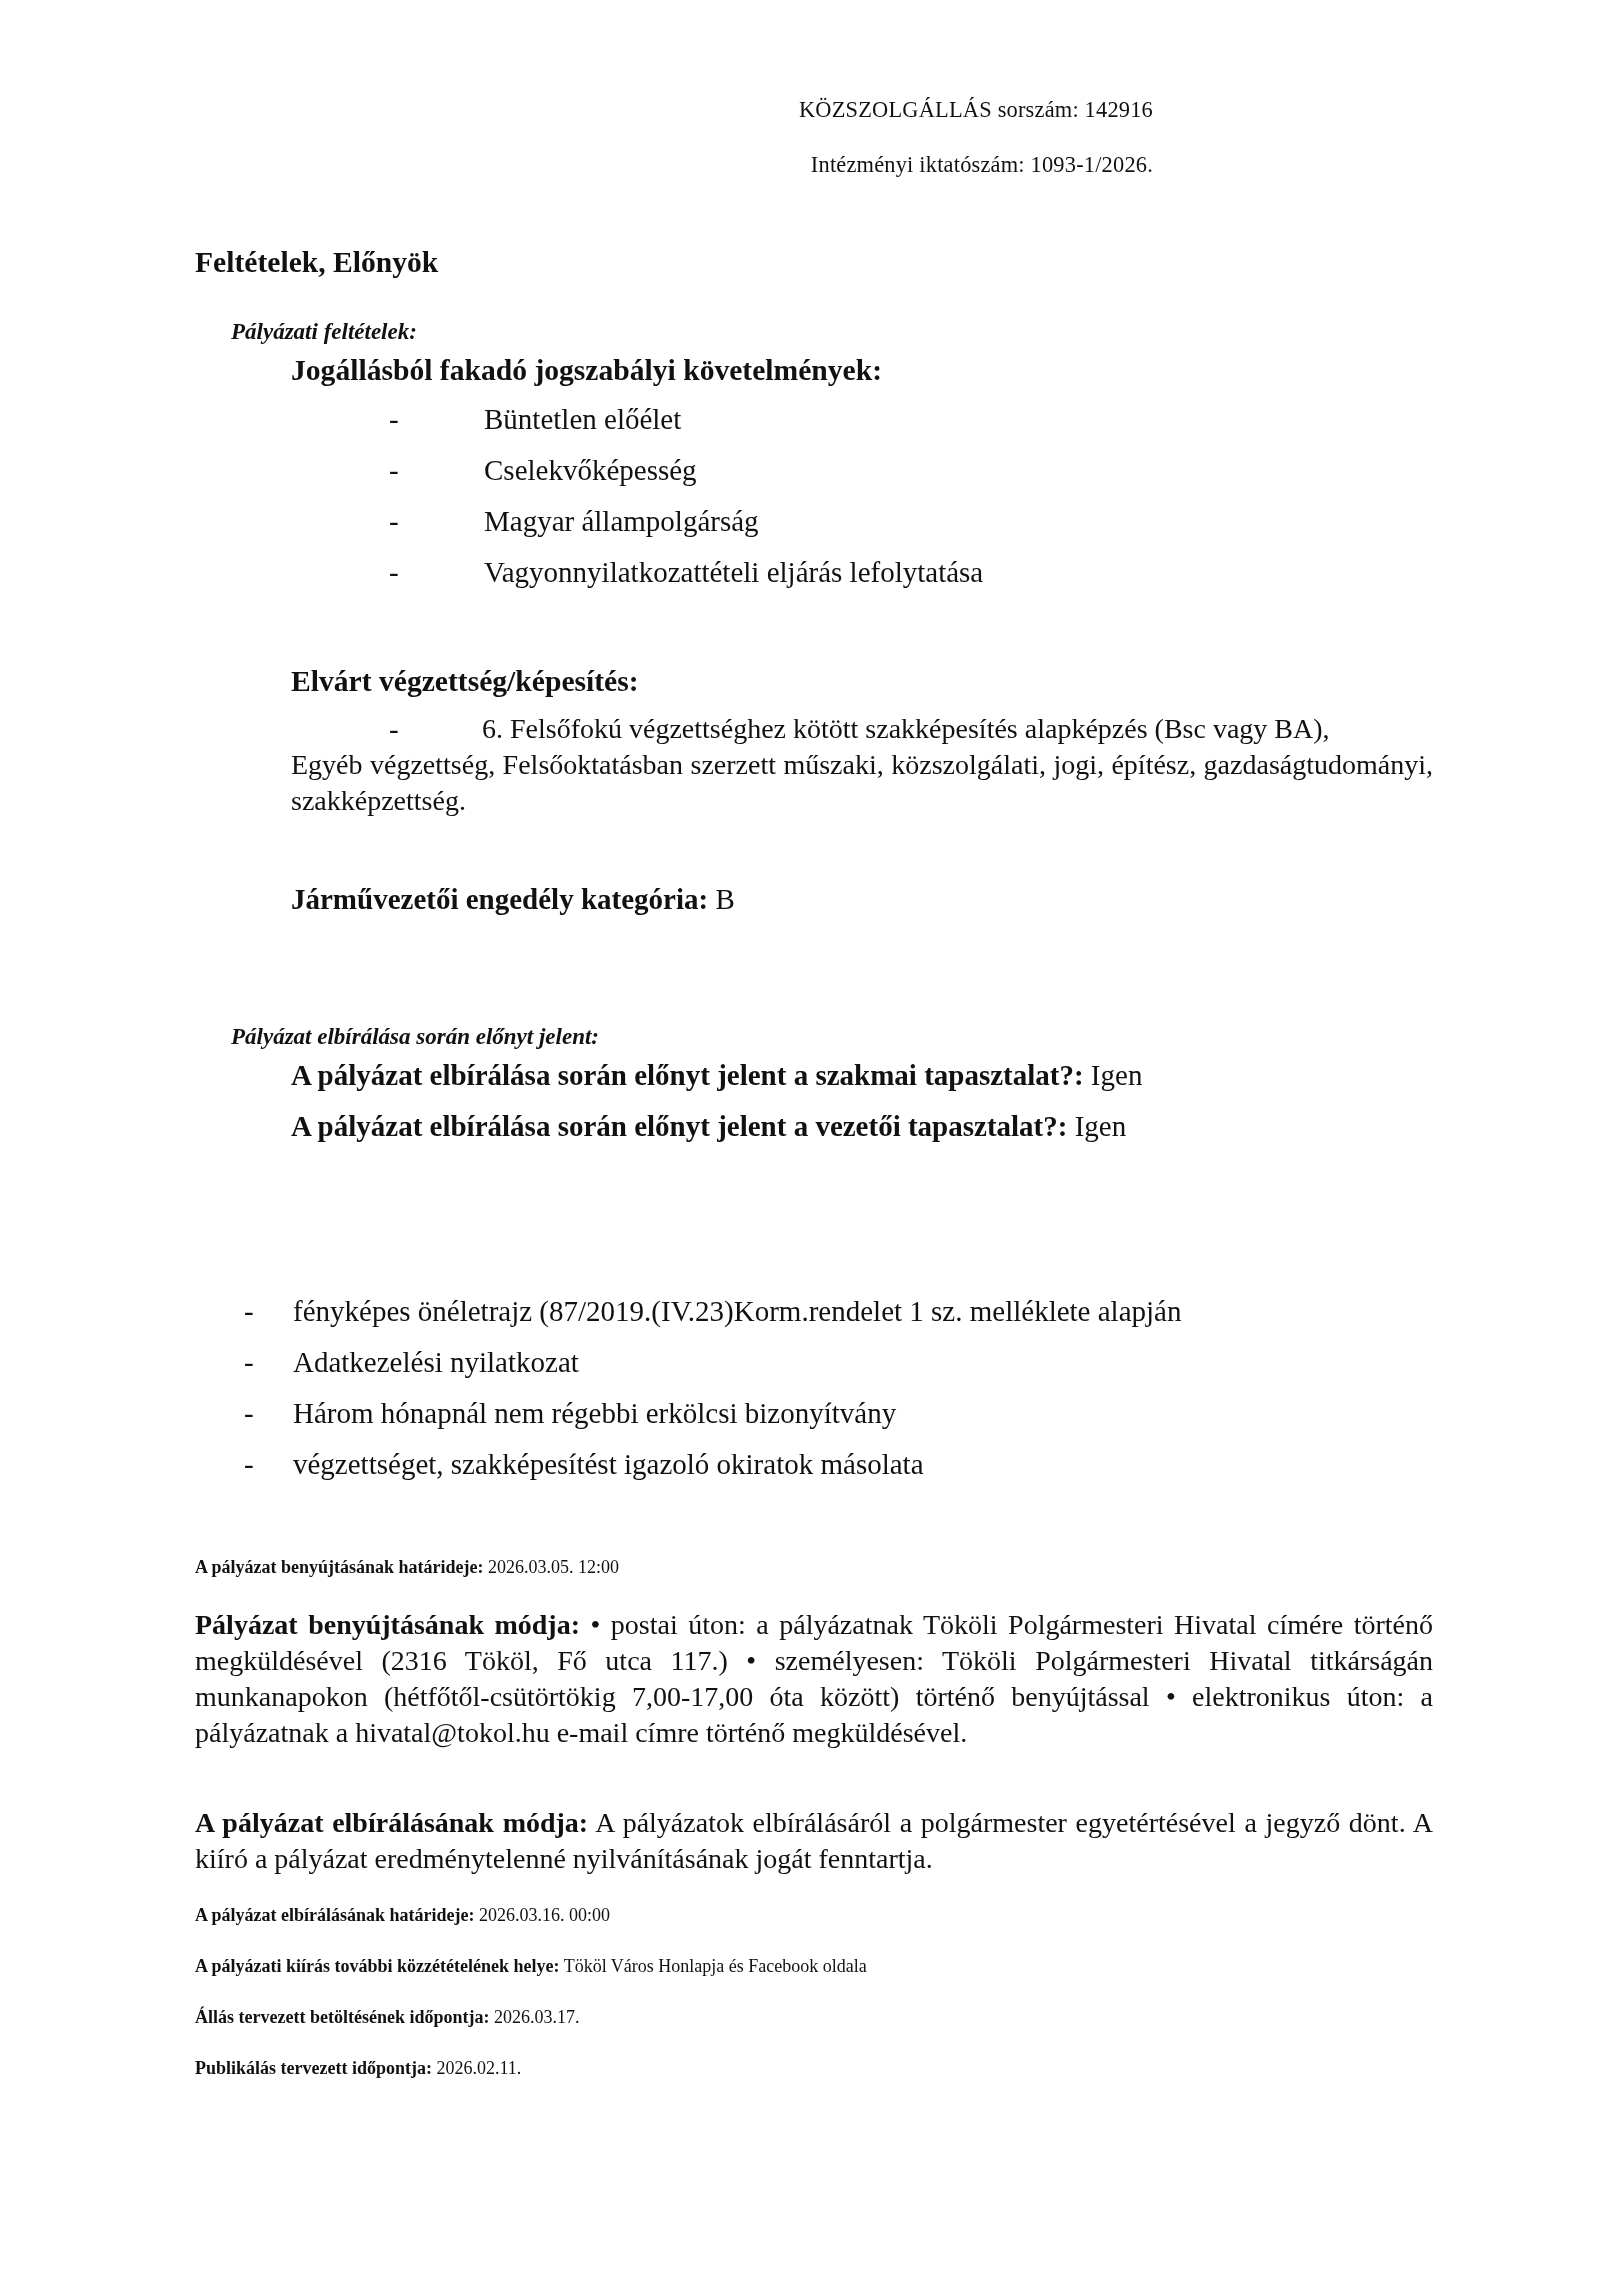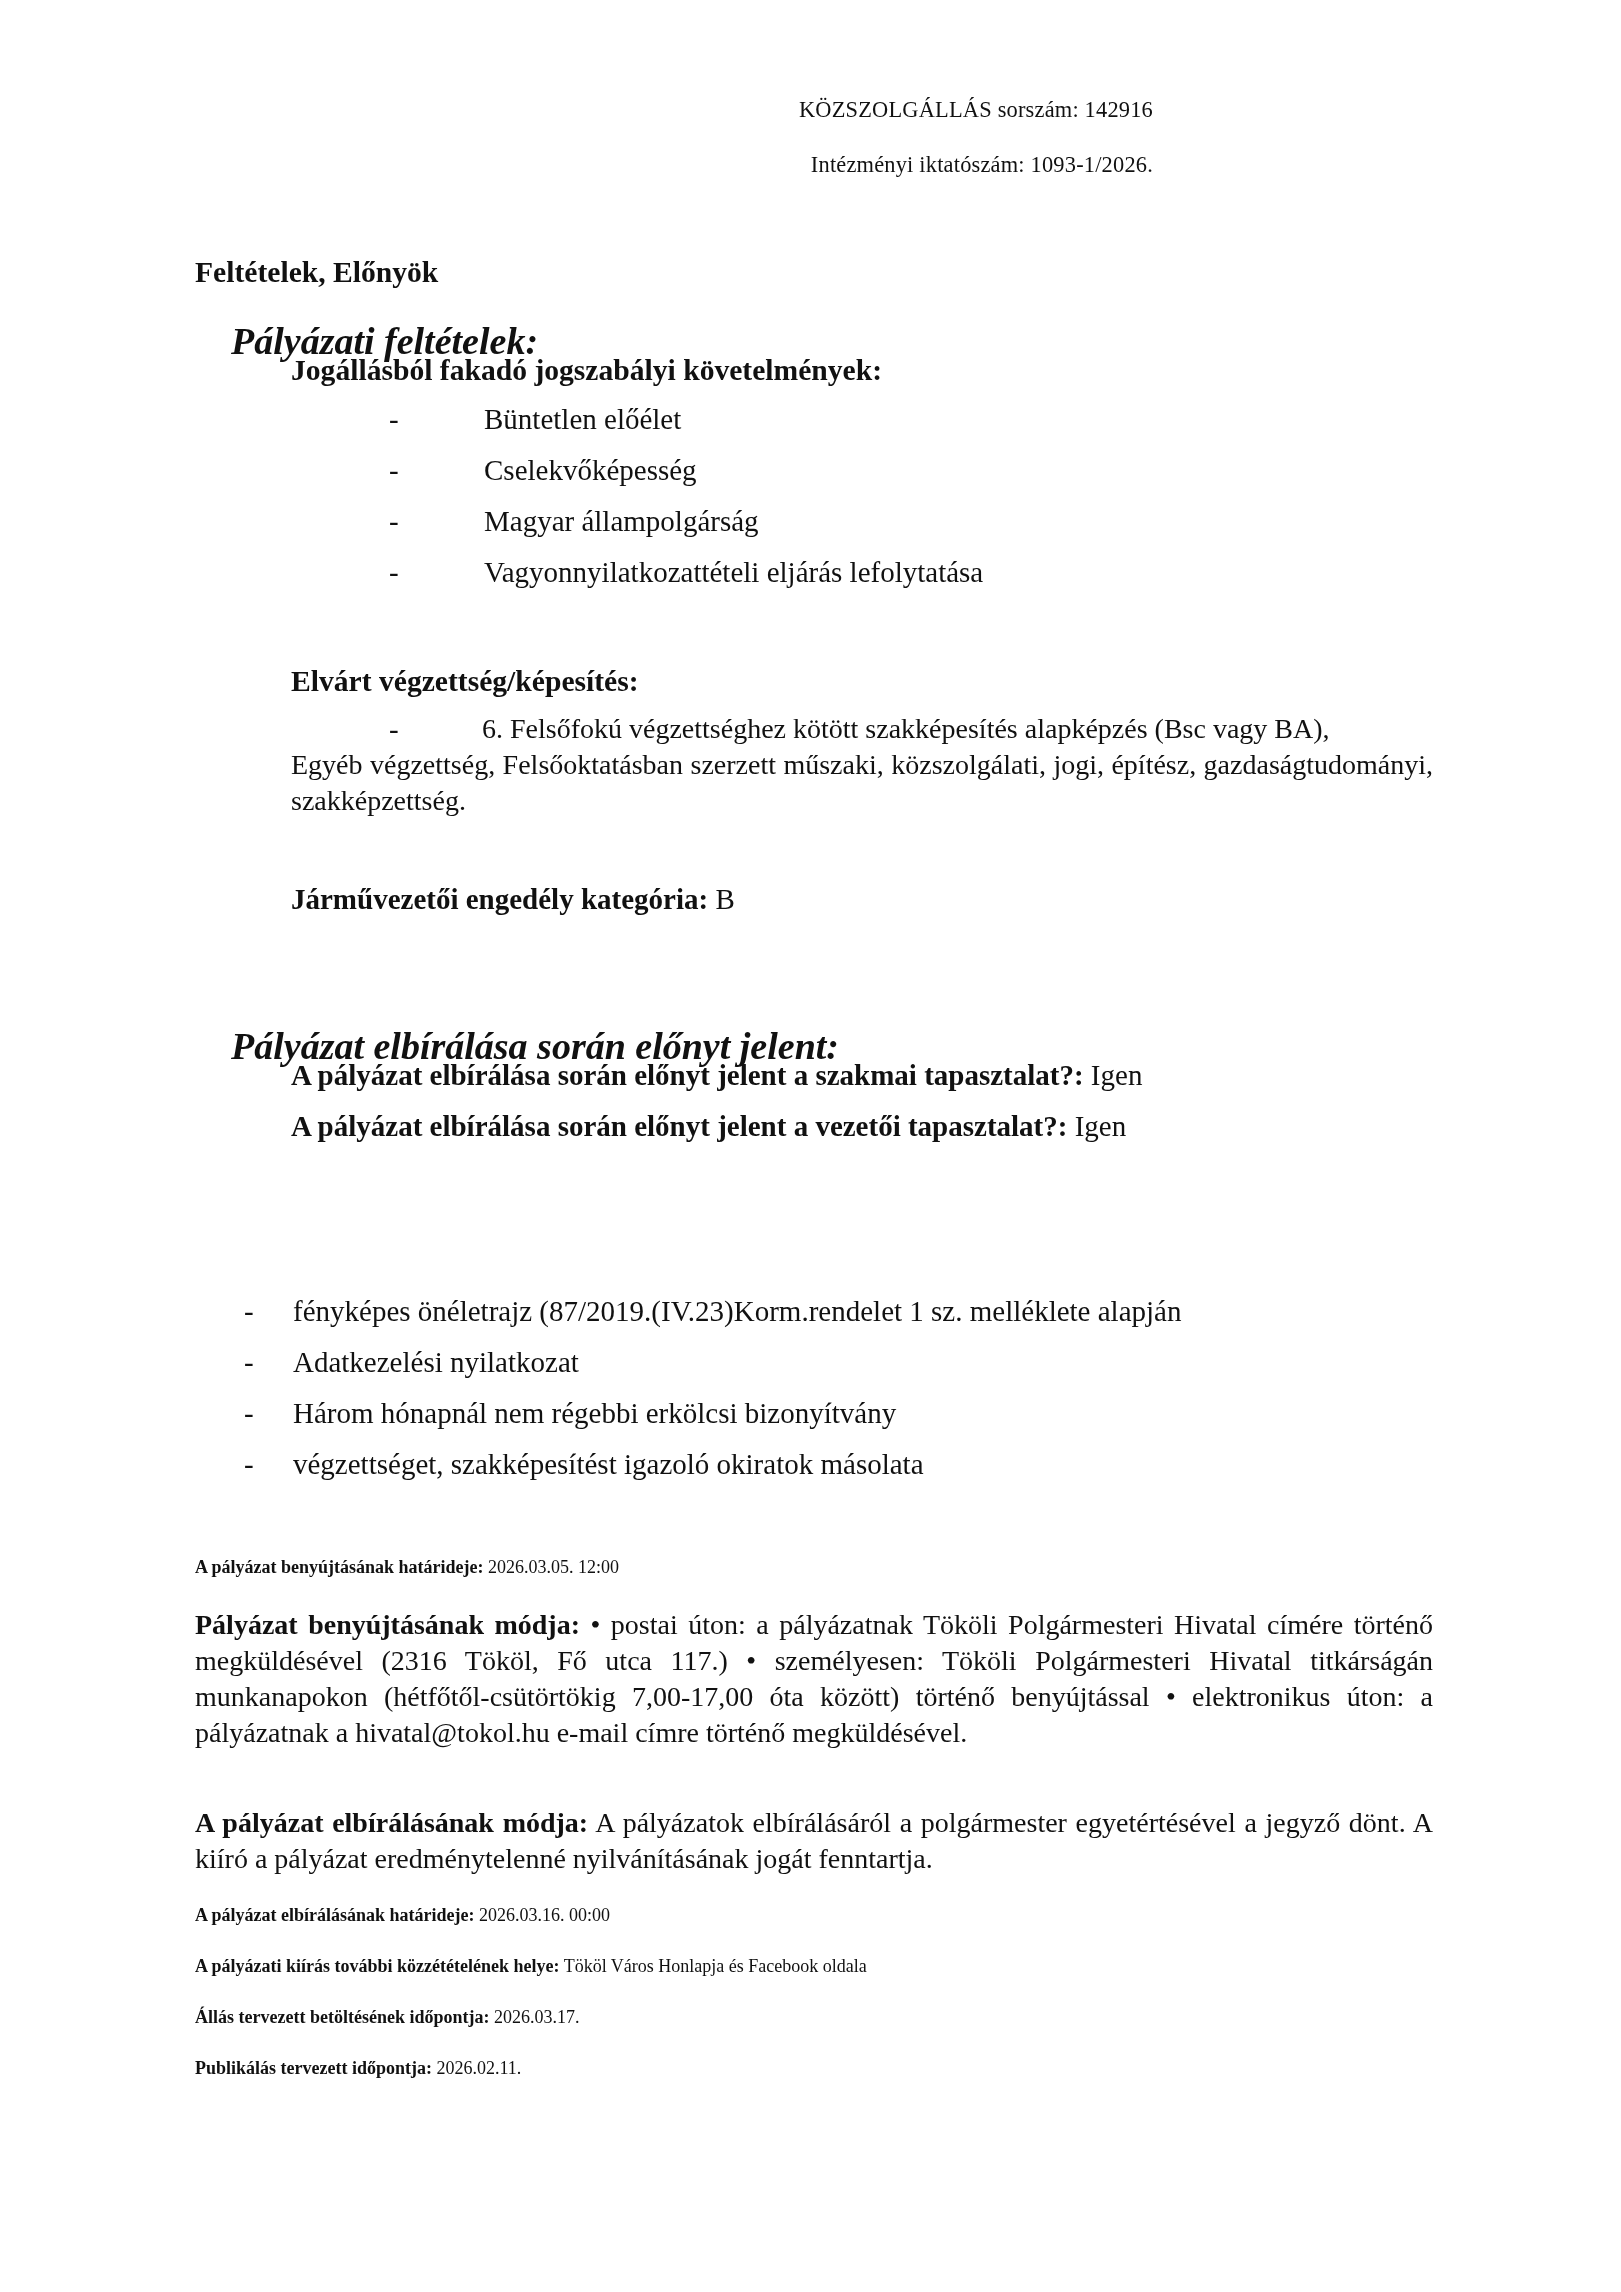--- a/index.html
+++ b/index.html
@@ -10,42 +10,42 @@
   }
   .page { position: absolute; left: 0; top: 0; width: 1337px; height: 2293px; }
   .header-right {
     position: absolute; right: 184px; text-align: right;
     font-size: 22.4px; letter-spacing: 0.2px;
   }
   #hdr1 { top: 97px; }
   #hdr2 { top: 152px; }
   .abs { position: absolute; }
   .h-main { font-weight: bold; font-size: 29.6px; }
-  .h-ital { font-weight: bold; font-style: italic; font-size: 38px; }
+  .h-ital { font-weight: bold; font-style: italic; font-size: 23px; }
   .h-sub  { font-weight: bold; font-size: 29.6px; }
   .txt { font-size: 29px; }
   .dash-row { position: absolute; font-size: 29px; }
   .dash-row .dash { position: absolute; left: 0; }
   .dash-row .item { position: absolute; white-space: nowrap; }
   .para {
     position: absolute; left: 195px; width: 1238px;
     font-size: 28px; line-height: 36px; text-align: justify;
   }
   .bold { font-weight: bold; }
   .kv { position: absolute; left: 195px; font-size: 18px; white-space: nowrap; }
 </style>
 </head>
 <body>
 
 <div class="page">
 
   <div id="hdr1" class="header-right">KÖZSZOLGÁLLÁS sorszám: 142916</div>
   <div id="hdr2" class="header-right">Intézményi iktatószám: 1093-1/2026.</div>
 
-  <div class="abs h-main" style="left:195px; top:256px;">Feltételek, Előnyök</div>
+  <div class="abs h-main" style="left:195px; top:246px;">Feltételek, Előnyök</div>
 
   <div class="abs h-ital" style="left:231px; top:319px;">Pályázati feltételek:</div>
   <div class="abs h-sub" style="left:291px; top:354px;">Jogállásból fakadó jogszabályi követelmények:</div>
 
   <div class="dash-row" style="left:389px; top:403px;">
     <span class="dash">-</span>
     <span class="item" style="left:95px;">Büntetlen előélet</span>
   </div>
   <div class="dash-row" style="left:389px; top:454px;">
     <span class="dash">-</span>

